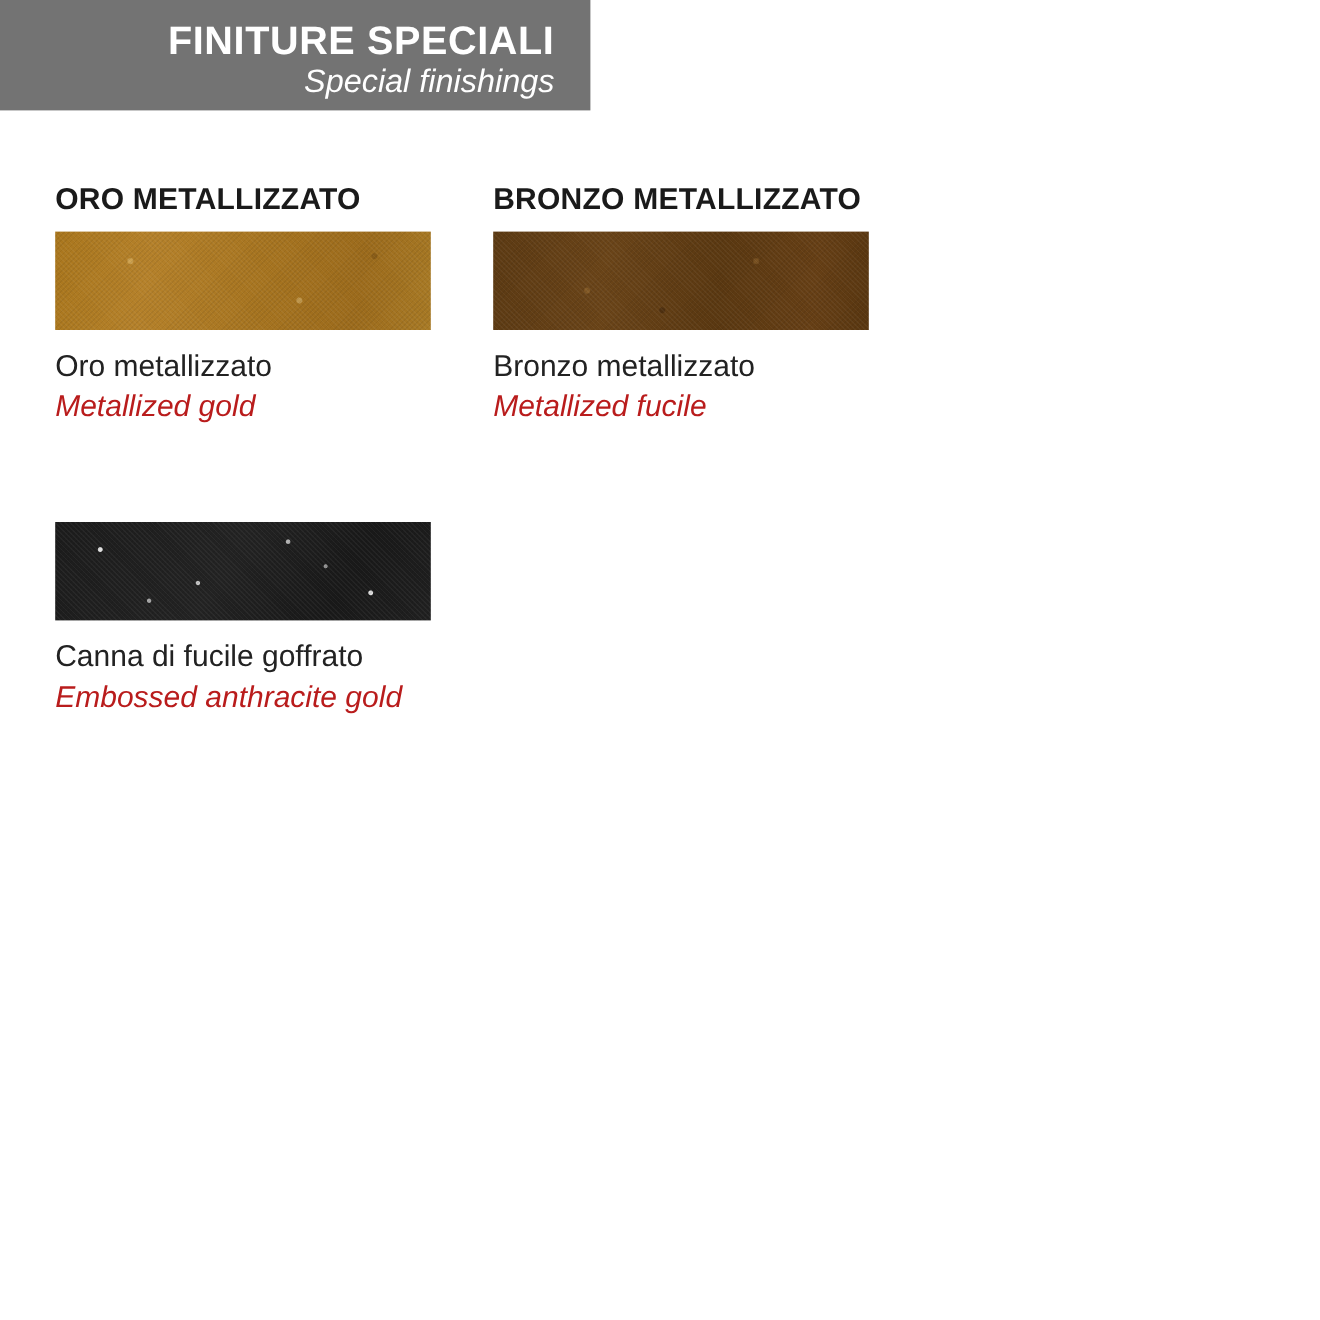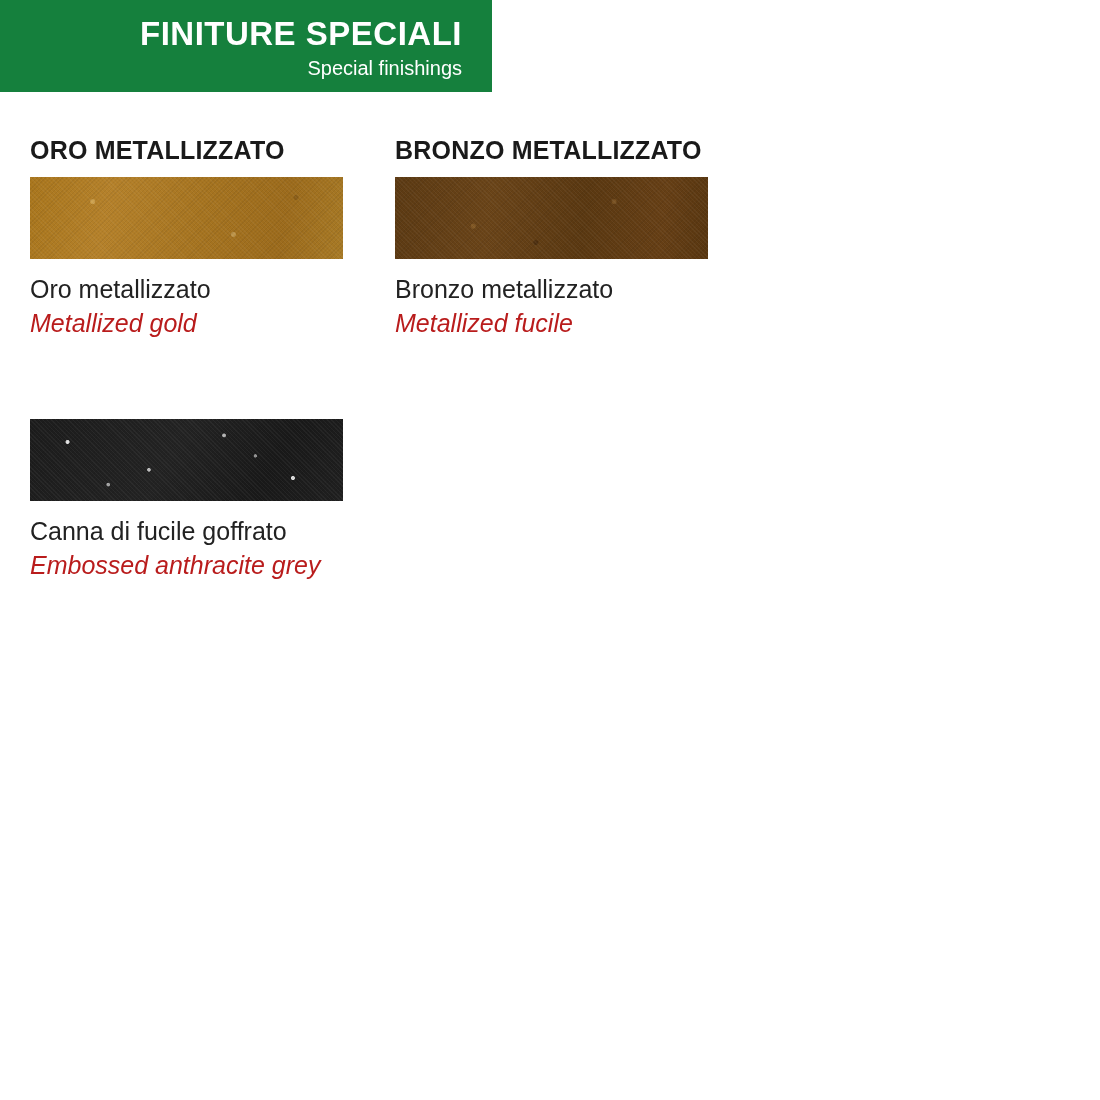--- a/index.html
+++ b/index.html
@@ -15,50 +15,52 @@
     overflow: hidden;
   }
 
   
   .header-banner {
     position: absolute;
     left: 0;
     top: 0;
     width: 492px;
     height: 92px;
-    background: #15803d;
+    background: #737373;
     box-sizing: border-box;
     padding: 10px 30px 10px 30px;
     text-align: right;
   }
   .header-title {
     color: #ffffff;
     font-size: 33px;
     font-weight: bold;
     letter-spacing: 0.5px;
     line-height: 40px;
     margin: 4px 0 0 0;
     text-align: right;
     white-space: nowrap;
   }
   .header-subtitle {
     color: #ffffff;
-    font-size: 20px;
+    font-size: 27px;
+    font-style: italic;
     line-height: 28px;
     margin: 0;
     text-align: right;
     white-space: nowrap;
   }
 
   
   .sheet {
     position: absolute;
     left: 0;
-    top: 88px;
+    top: 104px;
     width: 1084px;
+    padding-left: 16px;
   }
   .swatch-row {
     display: flex;
     flex-direction: row;
   }
   .swatch-cell {
     box-sizing: border-box;
   }
   .col-left  { width: 365px; padding-left: 30px; }
   .col-right { width: 500px; padding-left: 30px; }
@@ -172,20 +174,20 @@
   <div class="row-gap-1"></div>
 
 
   <div class="row-gap-2"></div>
 
   <div class="swatch-row">
 
     <div class="swatch-cell col-left">
       <div class="swatch-chip chip-cdf chip-grain"></div>
       <div class="swatch-label-it">Canna di fucile  goffrato</div>
-      <div class="swatch-label-en">Embossed  anthracite grey</div>
+      <div class="swatch-label-en">Embossed  anthracite gold</div>
     </div>
 
     <div class="swatch-cell col-right"></div>
 
   </div>
 
 </div>
 
 </body></html>

